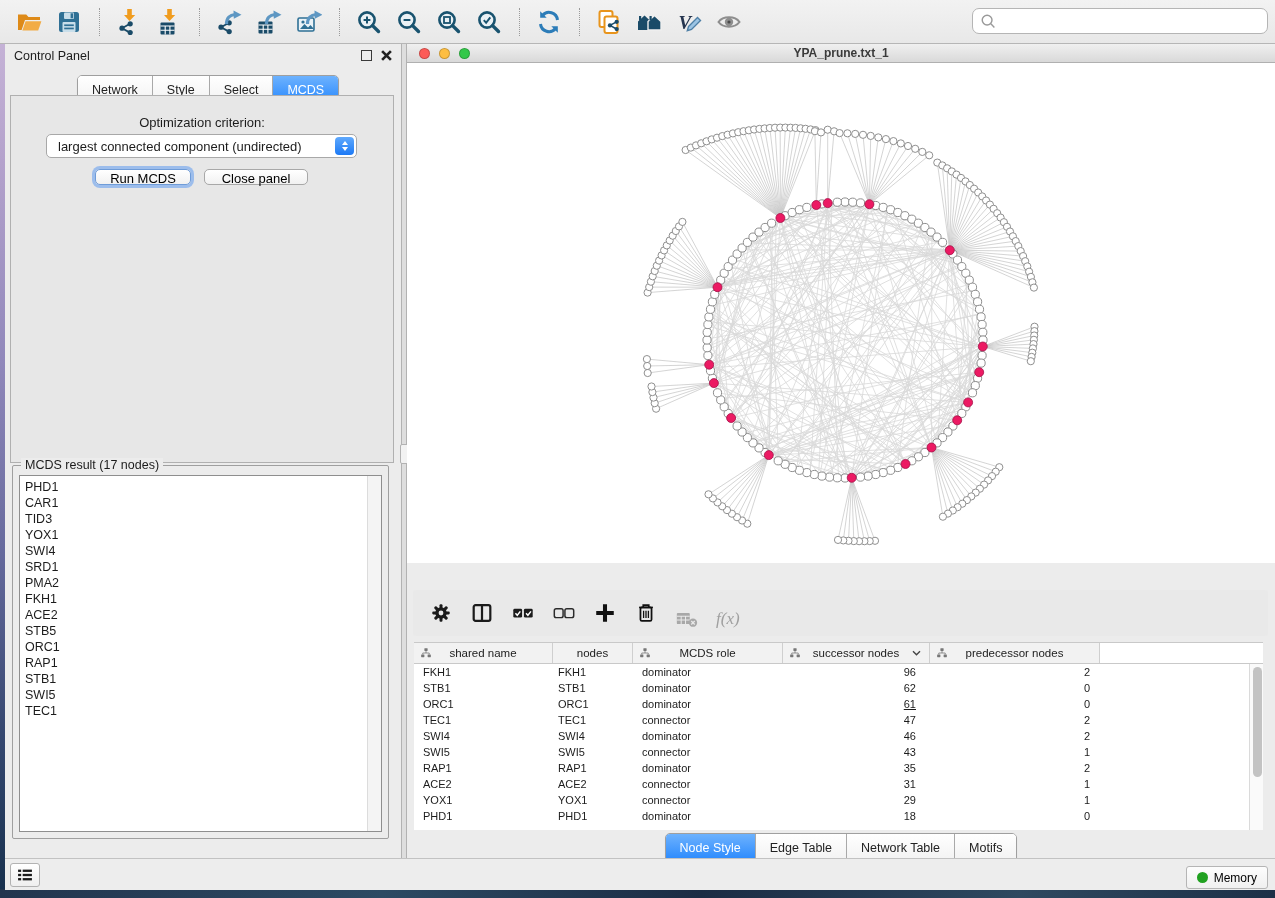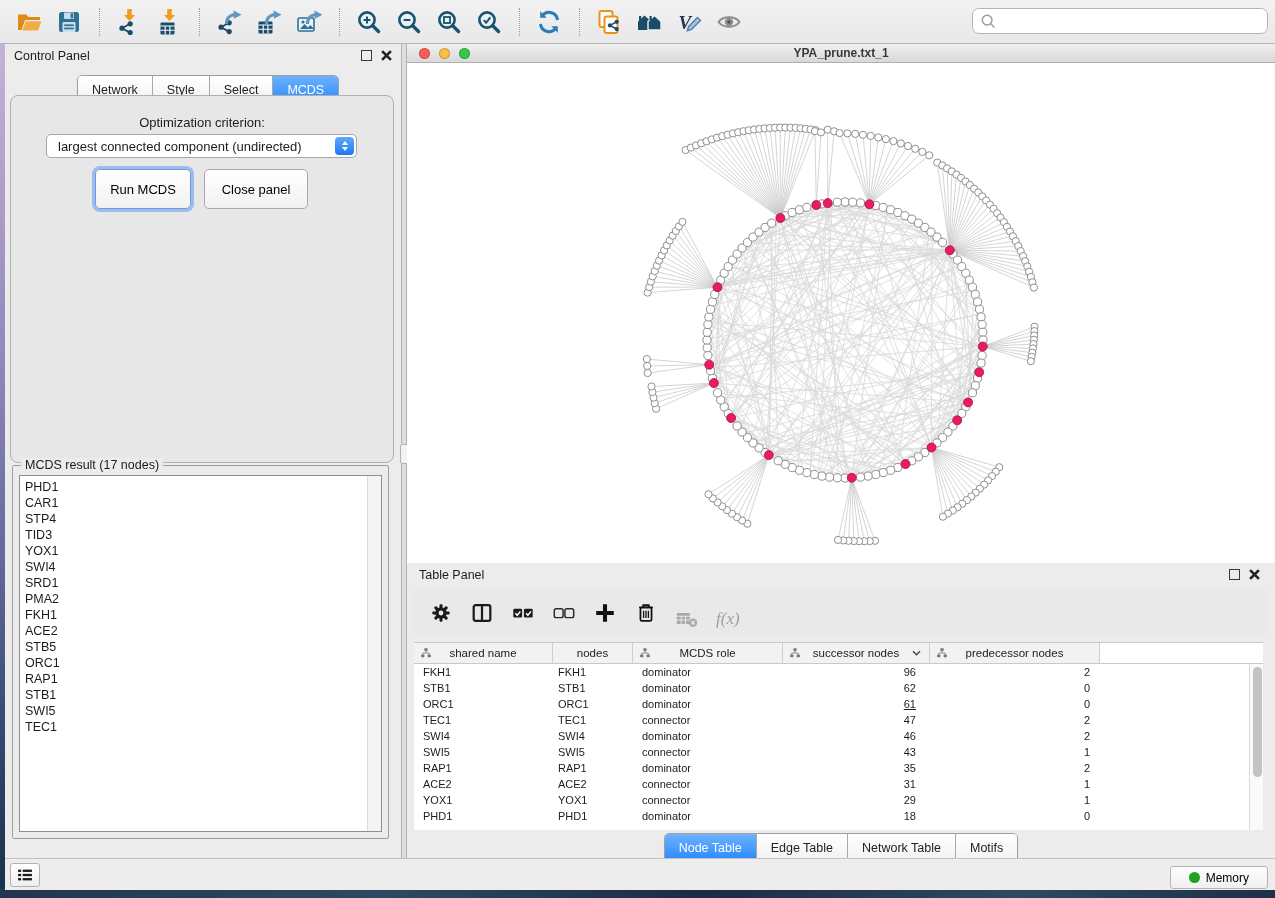--- a/index.html
+++ b/index.html
@@ -32,30 +32,30 @@
   .close-btn{width:12px;height:12px;border:none;background:transparent;padding:0;cursor:pointer;}
   .close-btn svg{width:11px;height:11px;display:block;}
   .seg-tabs{display:flex;border-radius:5px;overflow:hidden;border:1px solid #9f9f9f;height:31px;box-sizing:border-box;
     box-shadow:0 1px 1px rgba(0,0,0,.12);background:#fff;width:max-content;}
   .seg{height:100%;line-height:19px;padding:0 14px;font-size:12.5px;background:linear-gradient(#ffffff,#f1f1f1);
     border:none;border-left:1px solid #a9a9a9;cursor:pointer;font-family:"Liberation Sans",sans-serif;color:#222;}
   .seg:first-child{border-left:none;}
   .seg.active{background:linear-gradient(#6db2fe,#2385fd);color:#fff;}
   .cp-tabs{position:absolute;left:72px;top:31px;}
   .cp-box{position:absolute;left:5px;top:51px;width:382px;height:366px;background:#e7e7e7;
-    border:1px solid #b0b0b0;border-radius:8px;}
+    border:1px solid #b0b0b0;border-radius:0;}
   .opt-label{position:absolute;left:0;right:0;top:19px;text-align:center;font-size:13px;}
   .dropdown{position:absolute;left:35px;top:38px;width:311px;height:24px;background:#fff;border:1px solid #a8a8a8;
     border-radius:5px;box-sizing:border-box;cursor:pointer;display:flex;align-items:center;}
   .dropdown .dd-text{flex:1;font-size:13px;padding-left:11px;white-space:nowrap;overflow:hidden;}
   .dd-stepper{width:19px;height:18px;margin-right:2px;border-radius:4px;background:linear-gradient(#5fa9fd,#1c79f5);
     display:flex;flex-direction:column;align-items:center;justify-content:center;gap:2px;flex:none;}
   .dd-stepper .tri-up{width:0;height:0;border-left:3.5px solid transparent;border-right:3.5px solid transparent;border-bottom:4.5px solid #fff;}
   .dd-stepper .tri-down{width:0;height:0;border-left:3.5px solid transparent;border-right:3.5px solid transparent;border-top:4.5px solid #fff;}
-  .cp-button{position:absolute;top:73px;height:40px;border:1px solid #a8a8a8;border-radius:5px;
+  .cp-button{position:absolute;top:73px;height:16px;border:1px solid #a8a8a8;border-radius:5px;
     background:linear-gradient(#ffffff,#f1f1f1);font-size:13px;font-family:"Liberation Sans",sans-serif;cursor:pointer;}
   .cp-button.focused{box-shadow:0 0 0 3px rgba(95,154,240,.55);border-color:#6f9cd8;}
   .groupbox{position:absolute;left:7px;top:421px;width:375px;height:372px;border:1px solid #9f9f9f;border-radius:2px;}
   .groupbox .legend{position:absolute;top:-8px;left:8px;background:#ececec;padding:0 4px;font-size:12.5px;}
   .mcds-list{position:absolute;left:6px;right:6px;top:9px;bottom:6px;background:#fff;border:1px solid #8e8e8e;overflow:hidden;}
   .mcds-list ul{margin:0;padding:3px 0 0 5px;list-style:none;font-size:12.5px;line-height:16px;}
   .list-scroll{position:absolute;right:0;top:0;bottom:0;width:13px;background:#f4f4f4;border-left:1px solid #dcdcdc;}
   
   .v-splitter{position:absolute;left:396px;top:0;width:6px;height:814px;background:#dedede;
     border-left:1px solid #b2b2b2;border-right:1px solid #b2b2b2;box-sizing:border-box;cursor:col-resize;}
@@ -91,21 +91,21 @@
   .td.ar{padding-right:14px;text-align:right;}
   .body-scroll{position:absolute;right:0;top:0;bottom:0;width:13px;background:#fafafa;border-left:1px solid #dadada;}
   .body-scroll .thumb{position:absolute;right:1.5px;top:3px;width:9px;height:110px;background:#c3c3c3;border-radius:5px;}
   .tp-tabs-row{position:absolute;left:0;right:0;top:270px;display:flex;justify-content:center;}
   
   .status-bar{position:absolute;left:0;top:814px;width:1270px;height:32px;background:#ededed;border-top:1px solid #c2c2c2;box-sizing:border-box;}
   .sb-list-btn{position:absolute;left:5px;top:4px;width:30px;height:24px;background:linear-gradient(#fff,#efefef);
     border:1px solid #b2b2b2;border-radius:3px;padding:1px;cursor:pointer;}
   .sb-list-btn svg{width:20px;height:20px;display:block;margin:auto;}
   .memory-btn{position:absolute;right:7px;top:7px;height:23px;background:linear-gradient(#fdfdfd,#f0f0f0);
-    border:1px solid #b5b5b5;border-radius:3px;display:flex;align-items:center;gap:6px;padding:0 18px;
+    border:1px solid #b5b5b5;border-radius:3px;display:flex;align-items:center;gap:6px;padding:0 10px;
     font-size:12px;font-family:"Liberation Sans",sans-serif;cursor:pointer;}
   .memory-dot{width:11px;height:11px;border-radius:50%;}
   .hidden-defs{position:absolute;width:0;height:0;overflow:hidden;}
 </style>
 </head>
 <body>
 
 <svg class="hidden-defs" xmlns="http://www.w3.org/2000/svg">
   <defs>
     <g id="g-share">
@@ -404,21 +404,20 @@
       <button class="cp-button focused" style="left:84px;width:96px;">Run MCDS</button>
       <button class="cp-button" style="left:193px;width:104px;">Close panel</button>
     </div>
 
     <div class="groupbox">
       <span class="legend">MCDS result (17 nodes)</span>
       <div class="mcds-list">
         <ul id="mcds-list-ul">
             <li>PHD1</li>
             <li>CAR1</li>
-            <li>STP4</li>
             <li>TID3</li>
             <li>YOX1</li>
             <li>SWI4</li>
             <li>SRD1</li>
             <li>PMA2</li>
             <li>FKH1</li>
             <li>ACE2</li>
             <li>STB5</li>
             <li>ORC1</li>
             <li>RAP1</li>
@@ -1082,31 +1081,20 @@
             <circle cx="310.5" cy="224.2" r="4.5" fill="#ec1a63" stroke="#a31048" stroke-width="0.8"></circle>
             <circle cx="373.4" cy="155.0" r="4.5" fill="#ec1a63" stroke="#a31048" stroke-width="0.8"></circle>
             <circle cx="409.3" cy="142.0" r="4.5" fill="#ec1a63" stroke="#a31048" stroke-width="0.8"></circle>
             <circle cx="420.7" cy="140.1" r="4.5" fill="#ec1a63" stroke="#a31048" stroke-width="0.8"></circle>
           </g>
         </svg>
     </div>
   </div>
 
   <div class="table-panel">
-    <div class="panel-titlebar">
-      <span class="pt-label" style="left:12px;">Table Panel</span>
-      <span class="win-ctrls" style="right:14px;">
-        <button class="float-btn"></button>
-        <button class="close-btn">
-          <svg>
-              <use href="#sym-close-x"></use>
-            </svg>
-        </button>
-      </span>
-    </div>
     <div class="tp-toolbar" id="tp-toolbar">
         <button class="tp-btn">
           <svg>
             <use href="#sym-gear"></use>
           </svg>
         </button>
         <button class="tp-btn">
           <svg>
             <use href="#sym-columns"></use>
           </svg>
@@ -1243,21 +1231,21 @@
             <div class="td ar" style="width: 147px;">18</div>
             <div class="td ar" style="width: 170px; padding-right: 10px;">0</div>
           </div>
           <div class="body-scroll">
             <div class="thumb"></div>
           </div>
         </div>
     </div>
     <div class="tp-tabs-row">
       <div class="seg-tabs" id="tp-tabs">
-          <button class="seg active">Node Table</button>
+          <button class="seg active">Node Style</button>
           <button class="seg">Edge Table</button>
           <button class="seg">Network Table</button>
           <button class="seg">Motifs</button>
         </div>
     </div>
   </div>
 
   <div class="status-bar">
     <button class="sb-list-btn">
       <svg>

